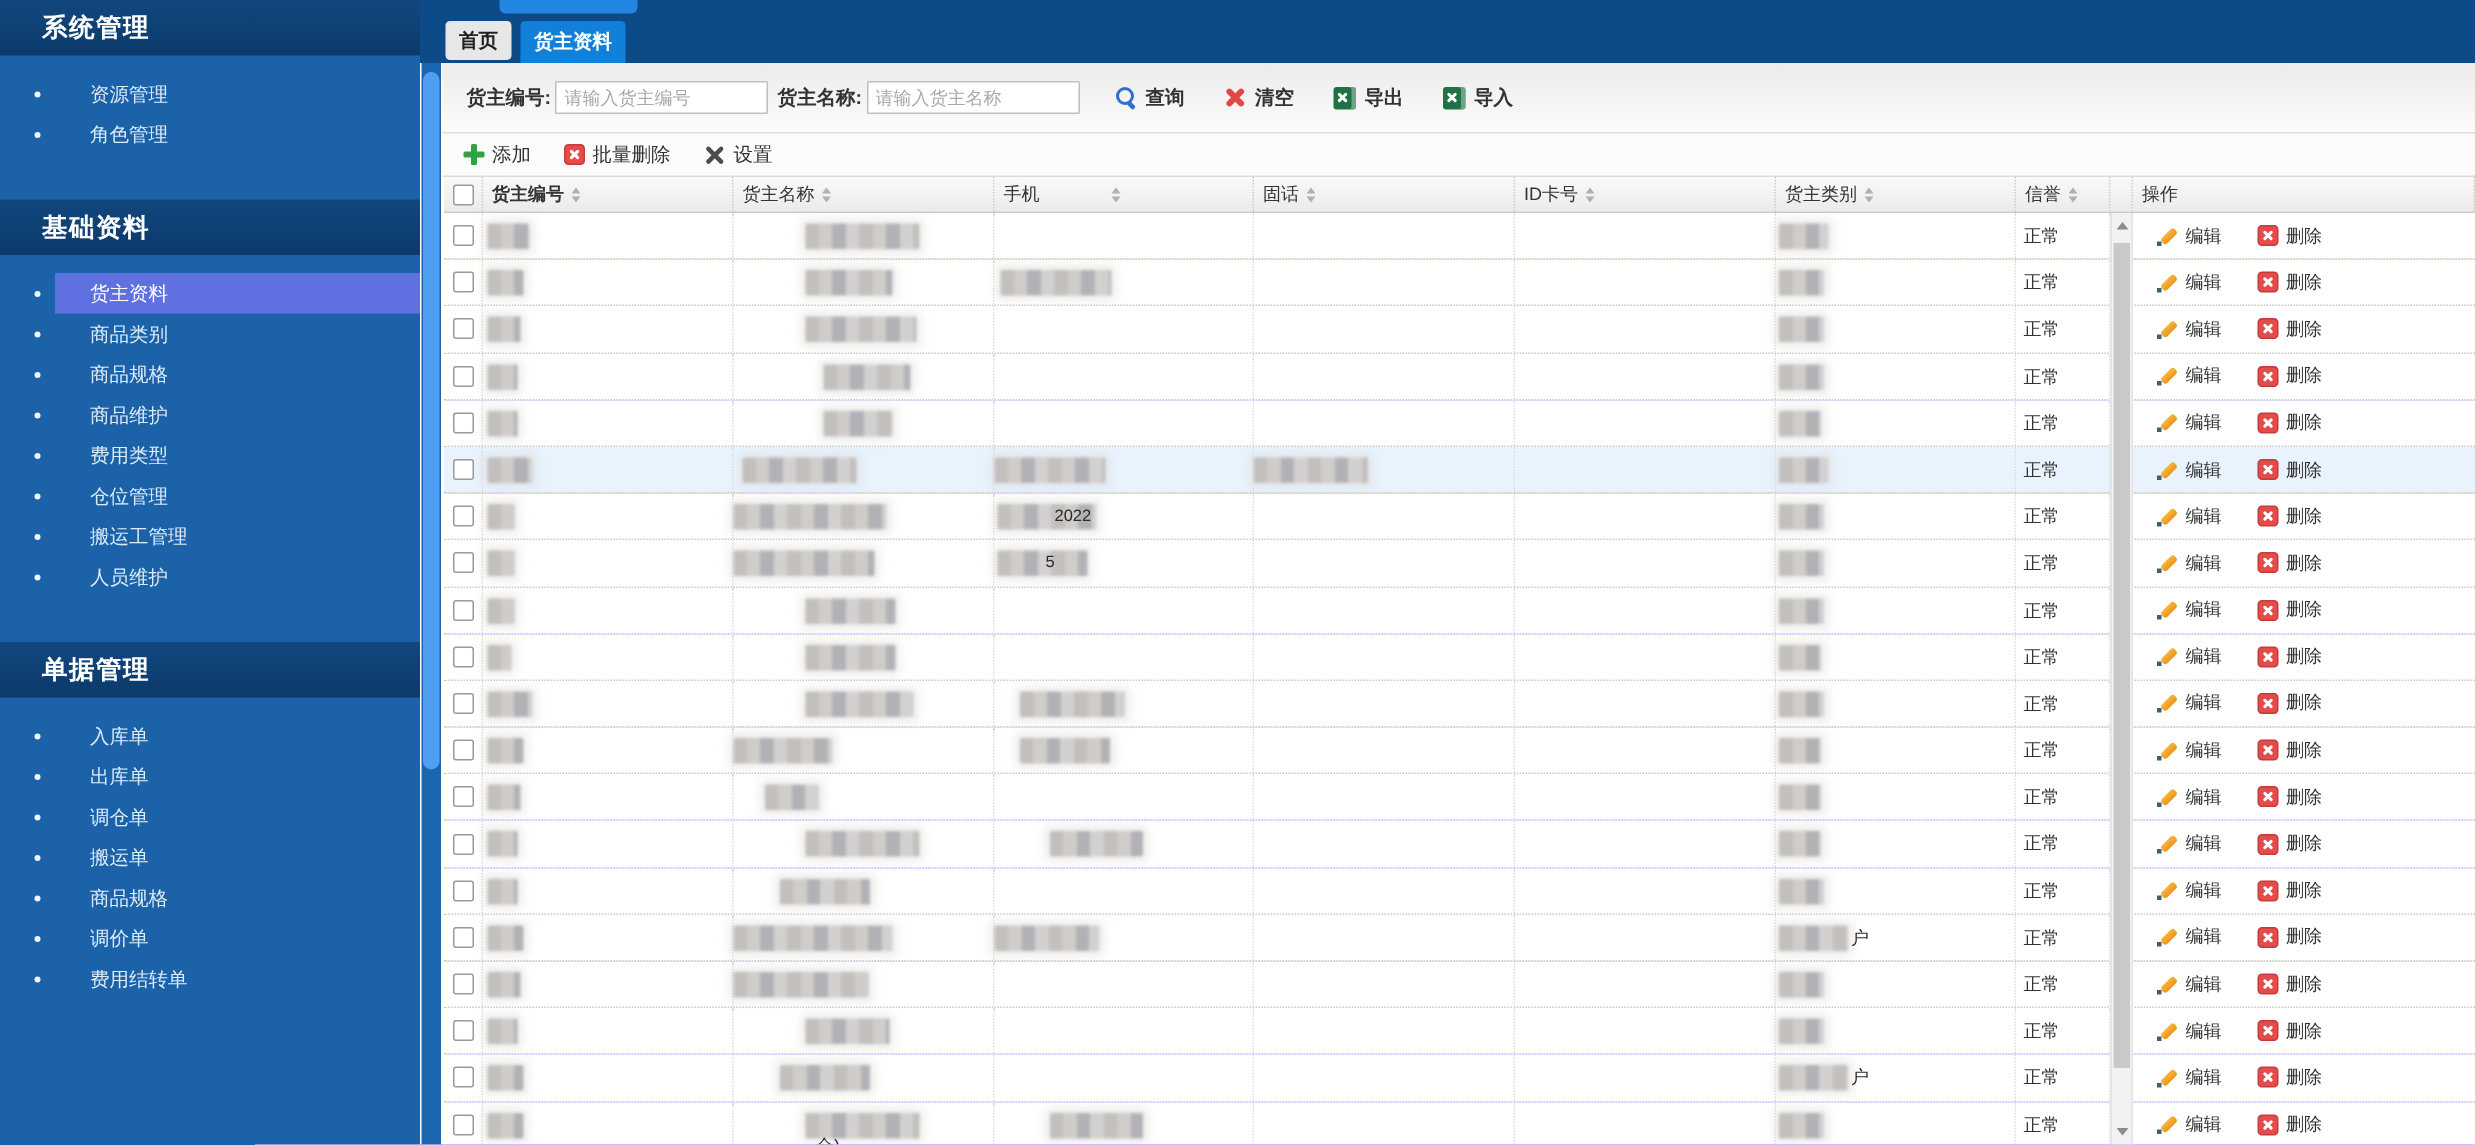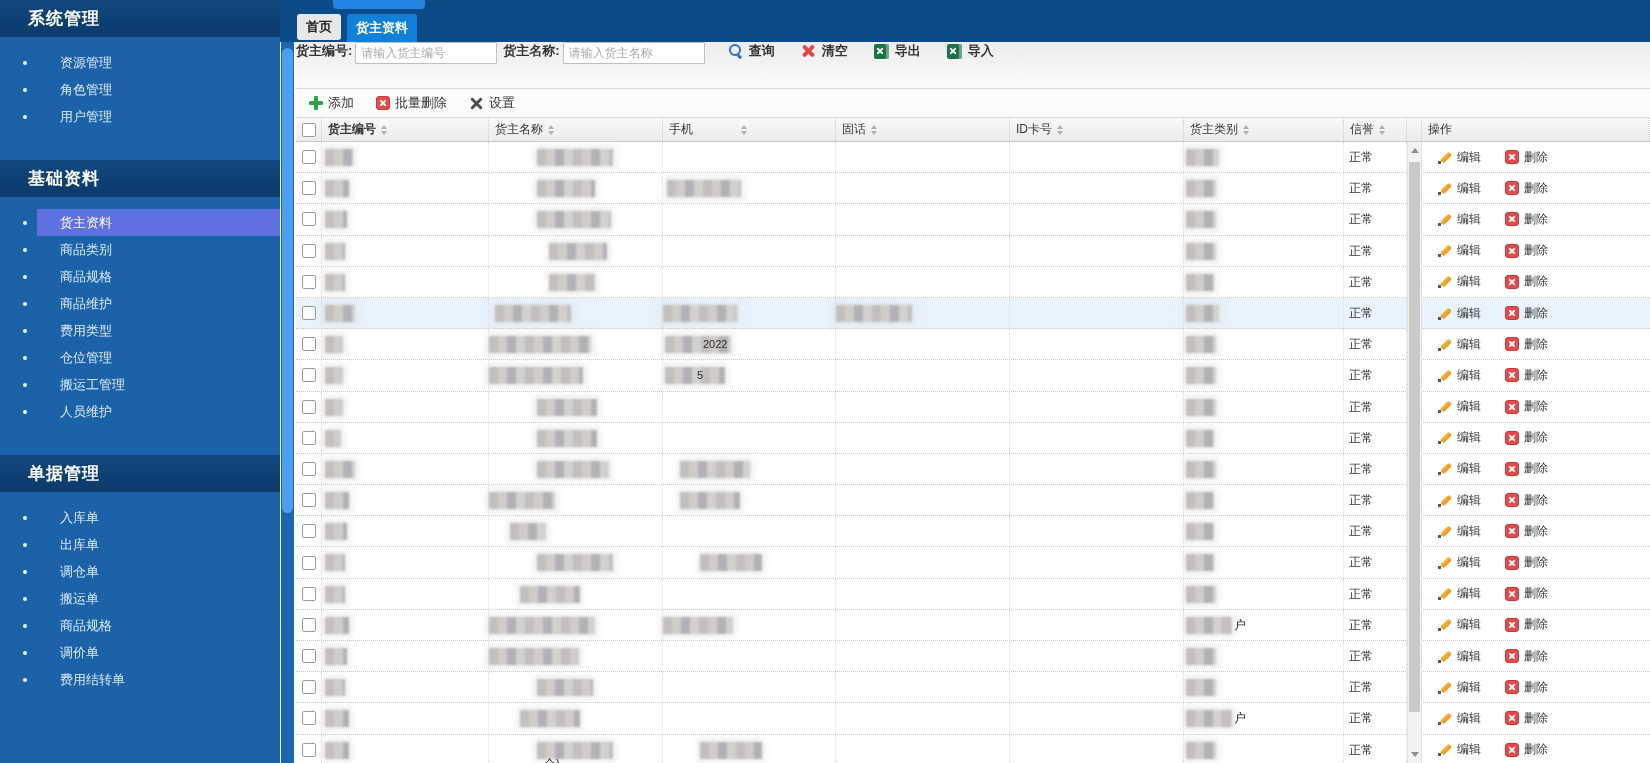--- a/index.html
+++ b/index.html
@@ -23,21 +23,21 @@
   .topbar { position:absolute; left:280px; top:0; width:1370px; height:42px; background:#0d4a88; }
   .top-active { position:absolute; left:53px; top:-3px; width:92px; height:12px; background:#2286e2; border-radius:4px; }
   .tabs { position:absolute; left:17px; bottom:0; display:flex; gap:6px; align-items:flex-end; }
   .tab { height:28px; line-height:28px; padding:0 9px; font-size:13px; font-weight:bold; cursor:pointer; white-space:nowrap; }
   .tab.inactive { background:#e7e7e7; color:#222; border-radius:3px; height:26px; line-height:26px; margin-bottom:2px; }
   .tab.active { background:#1080d8; color:#fff; border-radius:3px 3px 0 0; }
 
   
   .panel { position:absolute; left:295px; top:42px; width:1355px; height:721px; background:#fff; }
 
-  .searchbar { position:absolute; left:0; top:0; width:100%; height:46px; background:linear-gradient(#ececec,#fbfbfb); display:flex; align-items:flex-start; padding-left:1px; }
+  .searchbar { position:absolute; left:0; top:0; width:100%; height:46px; background:linear-gradient(#ececec,#fbfbfb); display:flex; align-items:center; padding-left:16px; }
   .fld-label { font-size:13px; font-weight:bold; color:#333; margin-right:3px; white-space:nowrap; }
   .searchbar input { width:142px; height:22px; border:1px solid #bfbfbf; border-radius:1px; font-size:12px; padding:0 5px; color:#333; margin-right:6px; background:#fff; font-family:"Liberation Sans", sans-serif; }
   .searchbar input::placeholder { color:#a9a9a9; }
   .s-btn { display:flex; align-items:center; gap:6px; margin-left:26px; font-size:13px; font-weight:bold; color:#333; cursor:pointer; white-space:nowrap; }
   .s-btn:first-of-type { margin-left:18px; }
 
   .toolbar { position:absolute; left:0; top:46px; width:100%; height:30px; background:#fbfbfb; border-top:1px solid #dcdcdc; border-bottom:1px solid #dcdcdc; display:flex; align-items:center; }
   .t-btn { display:flex; align-items:center; gap:5px; font-size:13px; color:#333; margin-left:22px; cursor:pointer; white-space:nowrap; }
   .t-btn:first-child { margin-left:14px; }
 
@@ -110,24 +110,20 @@
     <div class="sb-section-header">系统管理</div>
     <div class="sb-items">
       <div class="sb-item">
         <span class="bullet"></span>
         <span class="lbl">资源管理</span>
       </div>
       <div class="sb-item">
         <span class="bullet"></span>
         <span class="lbl">角色管理</span>
       </div>
-      <div class="sb-item">
-        <span class="bullet"></span>
-        <span class="lbl">用户管理</span>
-      </div>
     </div>
     <div class="sb-section-header">基础资料</div>
     <div class="sb-items">
       <div class="sb-item selected">
         <span class="bullet"></span>
         <span class="lbl">货主资料</span>
       </div>
       <div class="sb-item">
         <span class="bullet"></span>
         <span class="lbl">商品类别</span>

